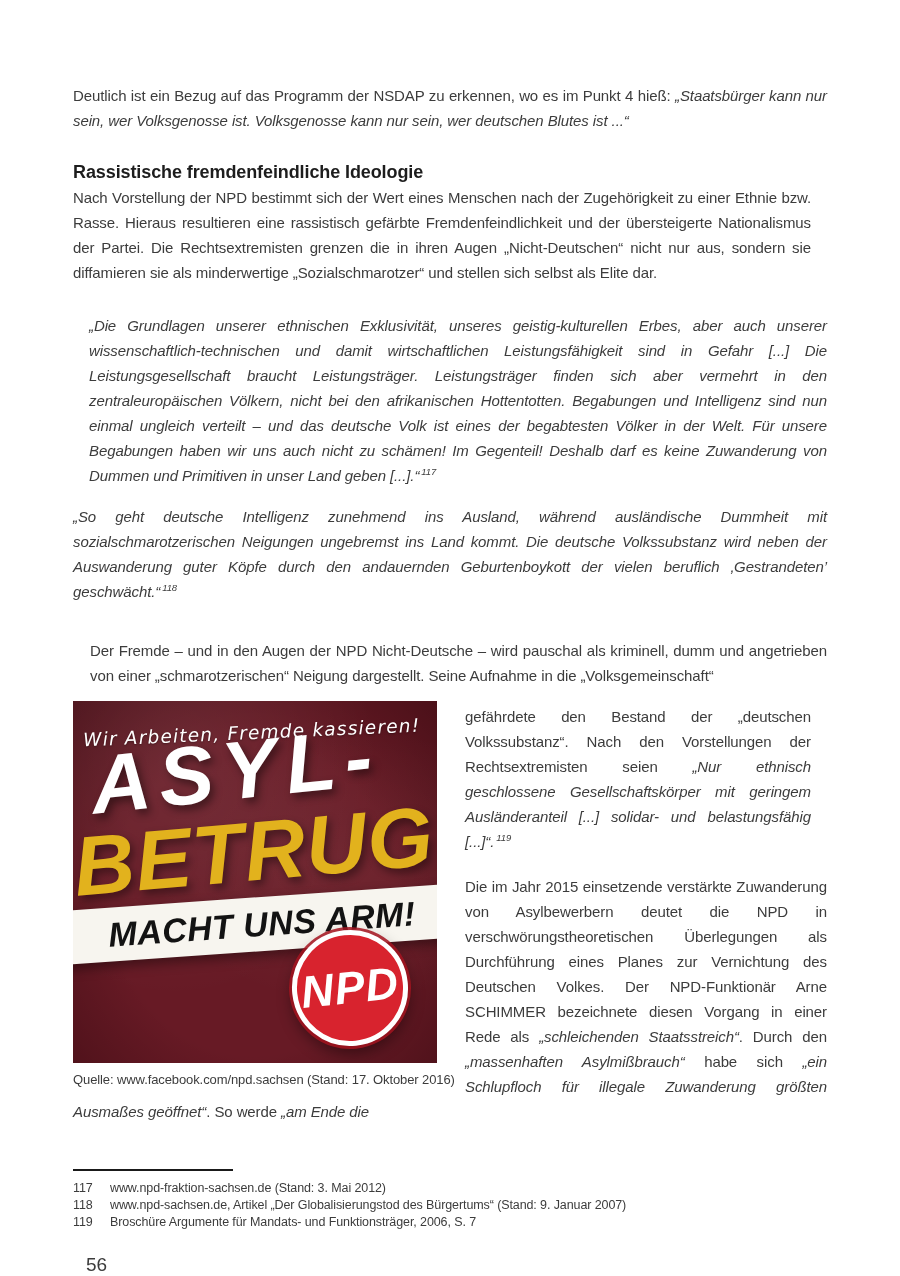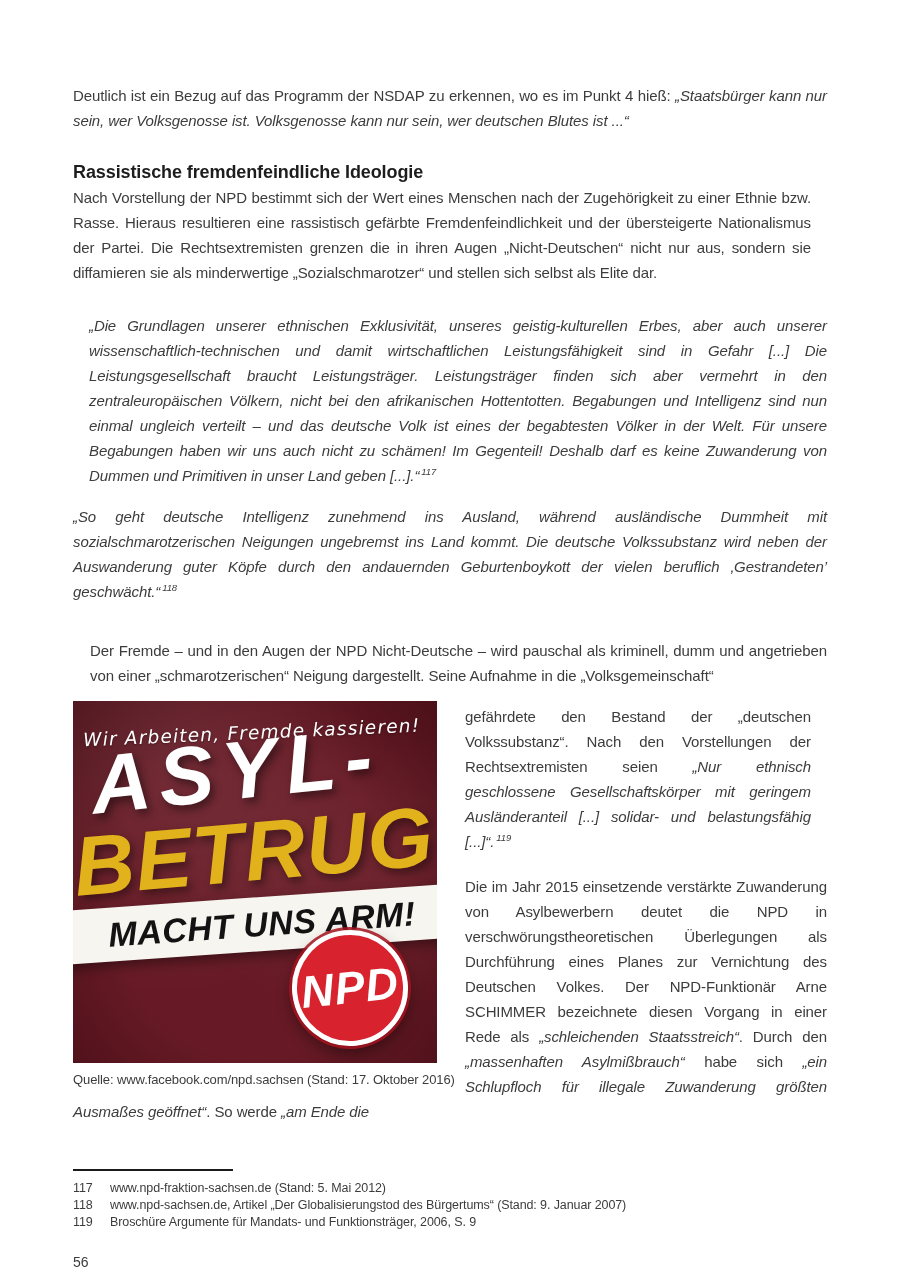--- a/index.html
+++ b/index.html
@@ -126,21 +126,21 @@
     width:160px; height:0;
     border-top:2px solid #1a1a1a;
     margin:0 0 9px 0;
   }
   .fn { display:flex; font-size:12.5px; line-height:17px; letter-spacing:-0.1px; }
   .fn-num { flex:none; width:37px; }
   .fn-text { flex:1; }
 
   .page-number {
     margin-top:23px;
-    font-size:14px; color:#3c3c3c;
+    font-size:19px; color:#3c3c3c;margin-left:13px;
   }
 </style>
 </head>
 <body>
 
 <div class="page">
 
   <p class="body-text intro"><span>Deutlich ist ein Bezug auf das Programm der NSDAP zu erkennen, wo es im Punkt 4 hieß: </span><em>„Staatsbürger kann nur sein, wer Volksgenosse ist. Volksgenosse kann nur sein, wer deutschen Blutes ist ...“</em></p>
 
   <h2 class="section-heading">Rassistische fremdenfeindliche Ideologie</h2>
@@ -170,27 +170,27 @@
   </figure>
 
   <p class="body-text rc-a"><span>gefährdete den Bestand der „deutschen Volkssubstanz“. Nach den Vorstellungen der Rechtsextremisten seien </span><em>„Nur ethnisch geschlossene Gesellschaftskörper mit geringem Ausländeranteil [...] solidar- und belastungsfähig [...]“.</em><sup class="fn-ref">119</sup></p>
 
   <p class="body-text rc-b"><span>Die im Jahr 2015 einsetzende verstärkte Zuwanderung von Asylbewerbern deutet die NPD in verschwörungstheoretischen Überlegungen als Durchführung eines Planes zur Vernichtung des Deutschen Volkes. Der NPD-Funktionär Arne SCHIMMER bezeichnete diesen Vorgang in einer Rede als </span><em>„schleichenden Staatsstreich“</em><span>. Durch den </span><em>„massenhaften Asylmißbrauch“</em><span> habe sich </span><em>„ein Schlupfloch für illegale Zuwanderung größten Ausmaßes geöffnet“</em><span>. So werde </span><em>„am Ende die</em></p>
 
   <div class="footnotes">
     <div class="footnote-rule"></div>
     <div class="fn">
         <span class="fn-num">117</span>
-        <span class="fn-text">www.npd-fraktion-sachsen.de (Stand: 5. Mai 2012)</span>
+        <span class="fn-text">www.npd-fraktion-sachsen.de (Stand: 3. Mai 2012)</span>
       </div>
     <div class="fn">
         <span class="fn-num">118</span>
         <span class="fn-text">www.npd-sachsen.de, Artikel „Der Globalisierungstod des Bürgertums“ (Stand: 9. Januar 2007)</span>
       </div>
     <div class="fn">
         <span class="fn-num">119</span>
-        <span class="fn-text">Broschüre Argumente für Mandats- und Funktionsträger, 2006, S. 9</span>
+        <span class="fn-text">Broschüre Argumente für Mandats- und Funktionsträger, 2006, S. 7</span>
       </div>
   </div>
 
   <div class="page-number">56</div>
 
 </div>
 
 </body></html>

